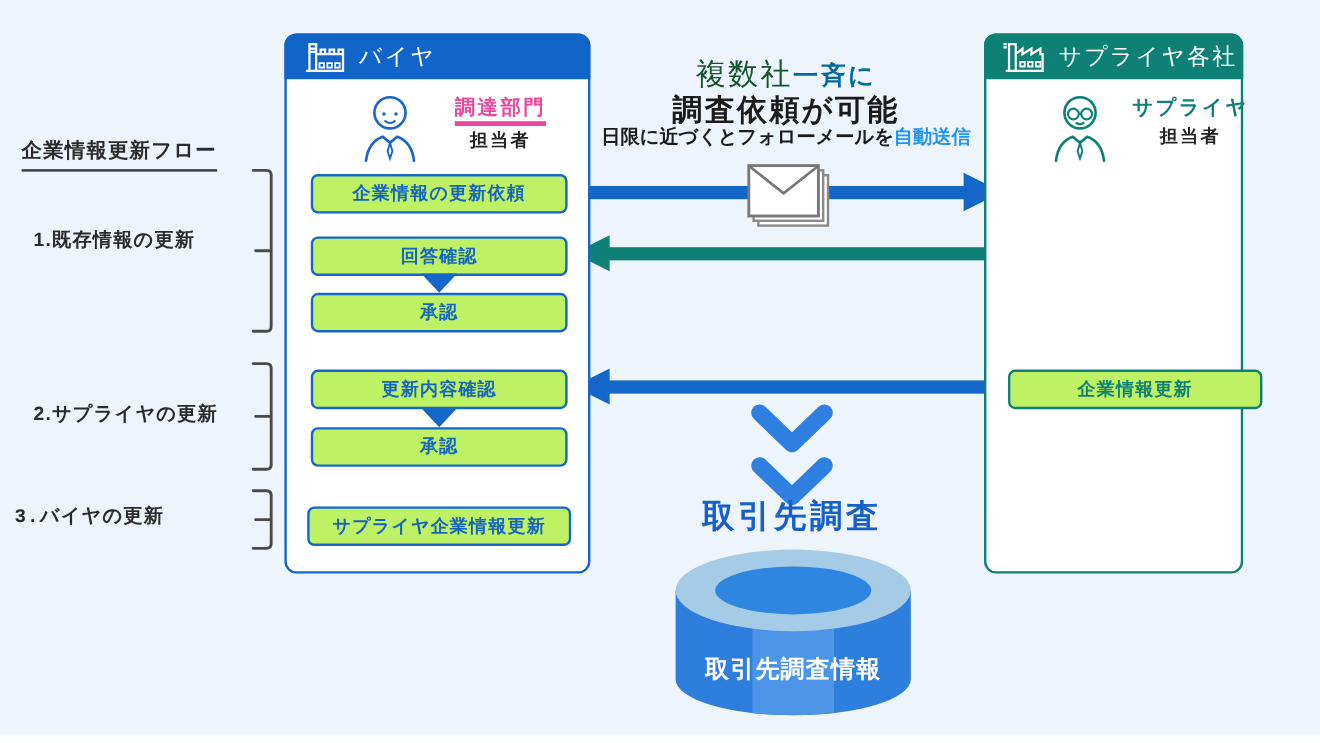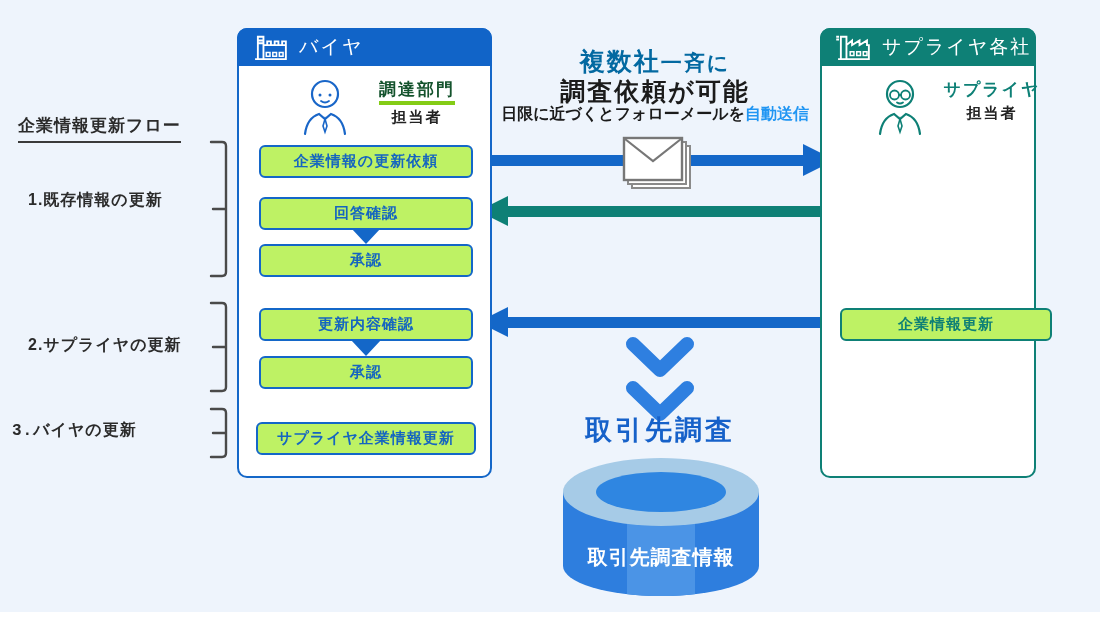--- a/index.html
+++ b/index.html
@@ -19,21 +19,21 @@
   .panel-header { position:absolute; left:-2px; top:-2px; right:-2px; height:38px;
     border-radius:10px 10px 0 0; display:flex; align-items:center; padding-left:14px; gap:10px; }
   .panel.buyer .panel-header { background:#1164C8; }
   .panel.supplier .panel-header { background:#0E8076; }
   .panel-header .hdr-label { color:#fff; font-size:19px; font-weight:normal; letter-spacing:2px; }
 
   .role { position:absolute; width:132px; text-align:center; }
   .panel.buyer .role { left:112px; top:48px; }
   .panel.supplier .role { left:104px; top:48px; }
   .role .r1 { font-size:17px; font-weight:bold; letter-spacing:2px; display:inline-block; }
-  .panel.buyer .role .r1 { color:#14532d; border-bottom:4px solid #84cc16; }
+  .panel.buyer .role .r1 { color:#ec4899; border-bottom:4px solid #ec4899; }
   .panel.supplier .role .r1 { color:#0E8076; }
   .role .r2 { font-size:15px; font-weight:bold; color:#222; letter-spacing:2px; margin-top:3px; }
 
   .step { position:absolute; height:33px; background:#bef264; border-radius:6px;
     display:flex; align-items:center; justify-content:center;
     font-size:15px; font-weight:bold; letter-spacing:1px; white-space:nowrap; }
   .step.blue { border:2px solid #1467C8; color:#1565C0; }
   .step.teal { border:2px solid #0E8076; color:#0E8076; }
 
   .tri-down { position:absolute; width:0; height:0;
@@ -44,21 +44,21 @@
   .bar { position:absolute; }
   .bar.blue { background:#1467C8; }
   .bar.teal { background:#0E8076; }
   .head { position:absolute; width:0; height:0; }
   .head.right-blue { border-top:16px solid transparent; border-bottom:16px solid transparent; border-left:32px solid #1467C8; }
   .head.left-blue  { border-top:15px solid transparent; border-bottom:15px solid transparent; border-right:30px solid #1467C8; }
   .head.left-teal  { border-top:15px solid transparent; border-bottom:15px solid transparent; border-right:30px solid #0E8076; }
 
   
   .note { text-align:center; white-space:nowrap; }
-  .note .big-hl { color:#0369a1; font-size:25px; font-weight:bold; letter-spacing:2px; }
+  .note .big-hl { color:#14532d; font-size:25px; font-weight:normal; letter-spacing:2px; }
   .note .big { color:#0369a1; font-size:21px; font-weight:bold; letter-spacing:2px; }
   .note2 { color:#1b1b1b; font-size:25px; font-weight:bold; letter-spacing:2px; text-align:center; white-space:nowrap;font-family:Liberation Serif, serif; }
   .note3 { font-size:16px; font-weight:bold; color:#1b1b1b; text-align:center; white-space:nowrap; }
   .note3 .hl { color:#2196F3; }
 
   .survey-label { left:550px; top:412px; width:220px; text-align:center;
     color:#1661C9; font-size:27px; font-weight:bold; letter-spacing:3px; }
 
   
   .cyl { left:563px; top:458px; width:196px; height:138px; }

